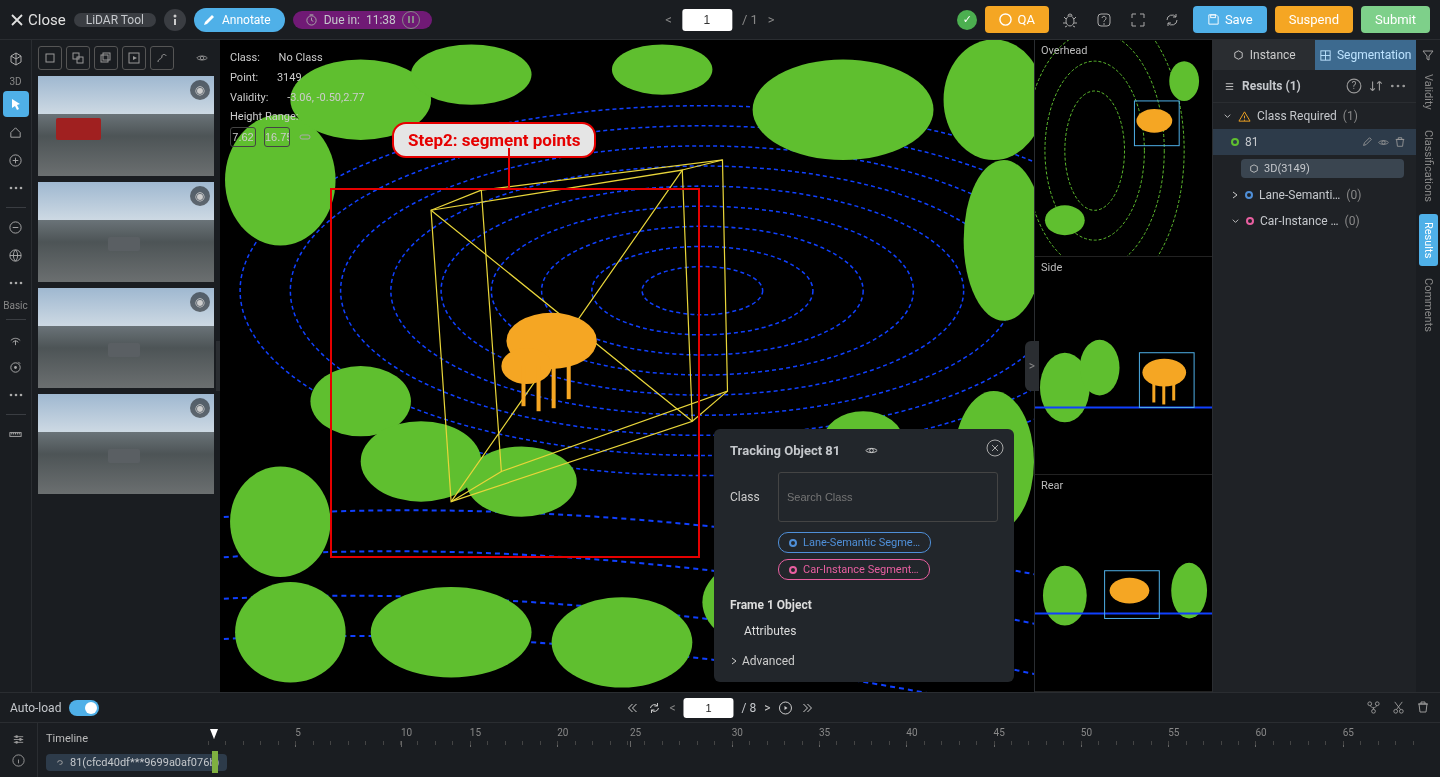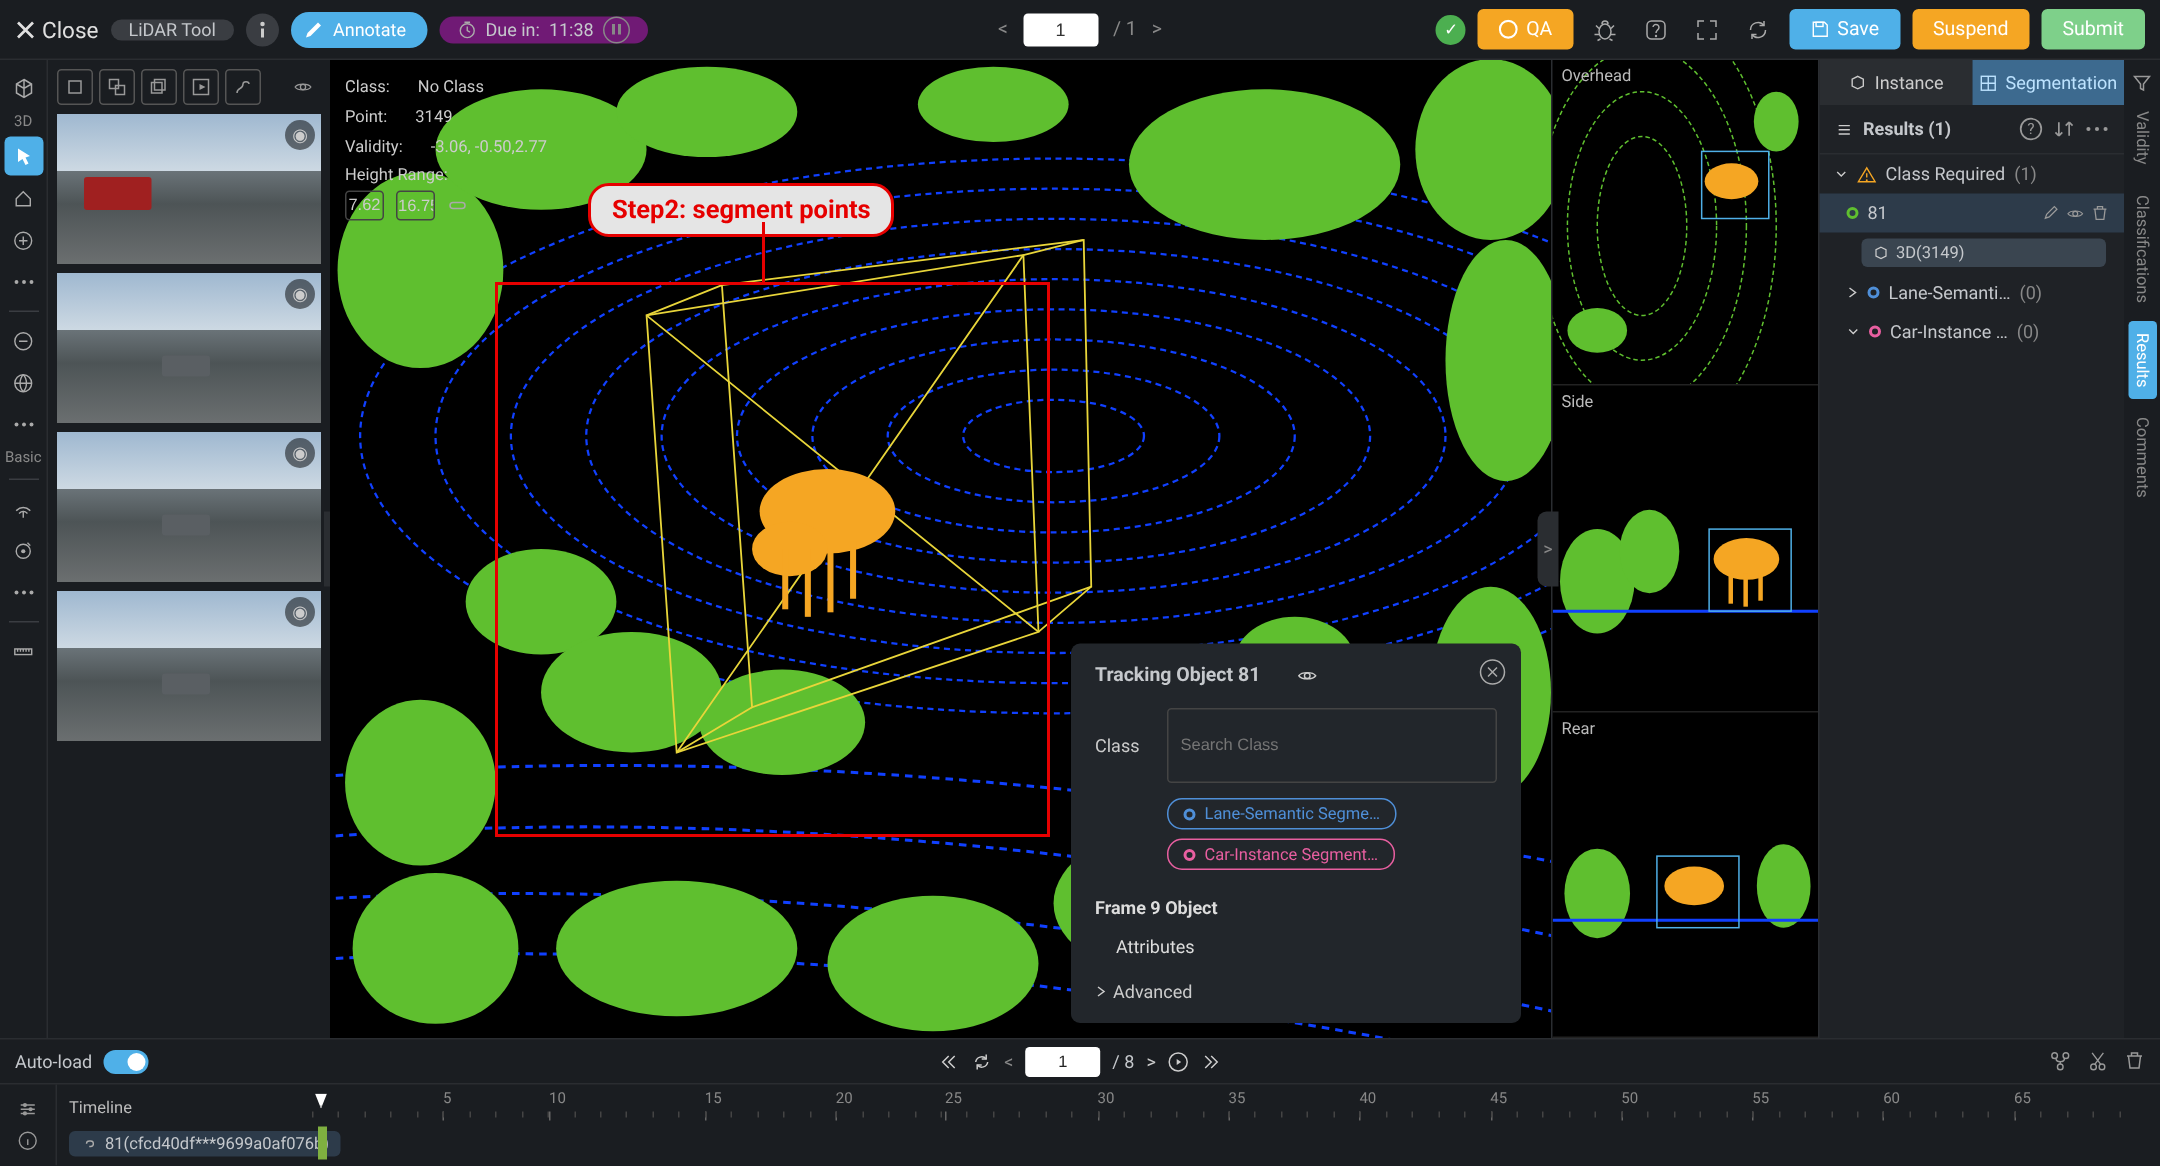--- a/index.html
+++ b/index.html
@@ -595,21 +595,21 @@
       <div style="padding-left:48px">
         <span class="cls-chip blue">
             <span class="dot"></span>
             <span>Lane-Semantic Segme…</span>
           </span><br>
         <span class="cls-chip pink">
             <span class="dot"></span>
             <span>Car-Instance Segment…</span>
           </span>
       </div>
-      <div class="sect"><b>Frame 9 Object</b></div>
+      <div class="sect"><b>Frame 1 Object</b></div>
       <div class="sect" style="padding-left:14px">Attributes</div>
       <div class="adv">
         <svg width="8" height="8" viewBox="0 0 8 8">
             <path d="M2 1l4 3-4 3" stroke="#ccc" fill="none"></path>
           </svg>
         <span>Advanced</span>
       </div>
     </div>
   </div>
 
@@ -823,21 +823,21 @@
           <path d="M8 7v4M8 5v0" stroke="currentColor"></path>
         </svg>
     </div>
     <div class="tl-body">
       <div class="tl-row">
           <span>Timeline</span>
         </div>
       <div class="tl-ruler">
         <div class="playhead" style="left:2px"></div>
       <div class="tick" style="left: 87.2857px;">5</div>
-          <div class="tick" style="left: 158px;">10</div>
+          <div class="tick" style="left: 193px;">10</div>
           <div class="tick" style="left: 261.857px;">15</div>
           <div class="tick" style="left: 349.143px;">20</div>
           <div class="tick" style="left: 422px;">25</div>
           <div class="tick" style="left: 523.714px;">30</div>
           <div class="tick" style="left: 611px;">35</div>
           <div class="tick" style="left: 698.286px;">40</div>
           <div class="tick" style="left: 785.571px;">45</div>
           <div class="tick" style="left: 872.857px;">50</div>
           <div class="tick" style="left: 960.143px;">55</div>
           <div class="tick" style="left: 1047.43px;">60</div>

